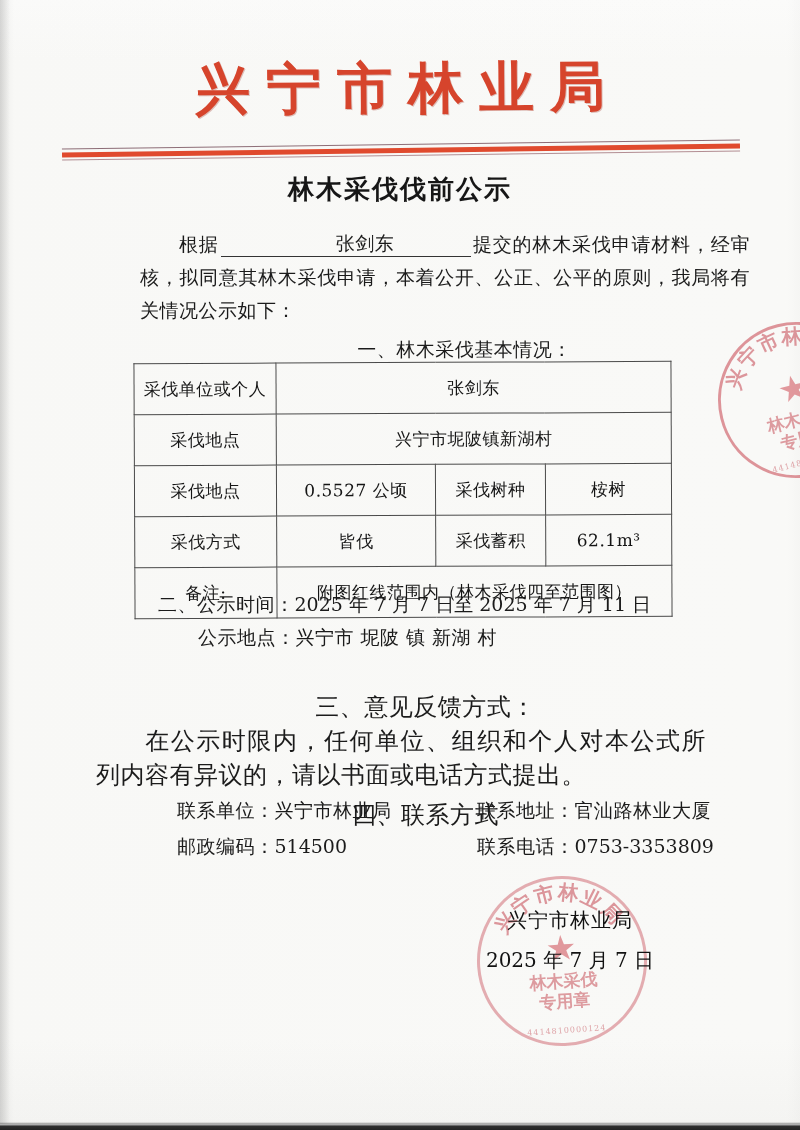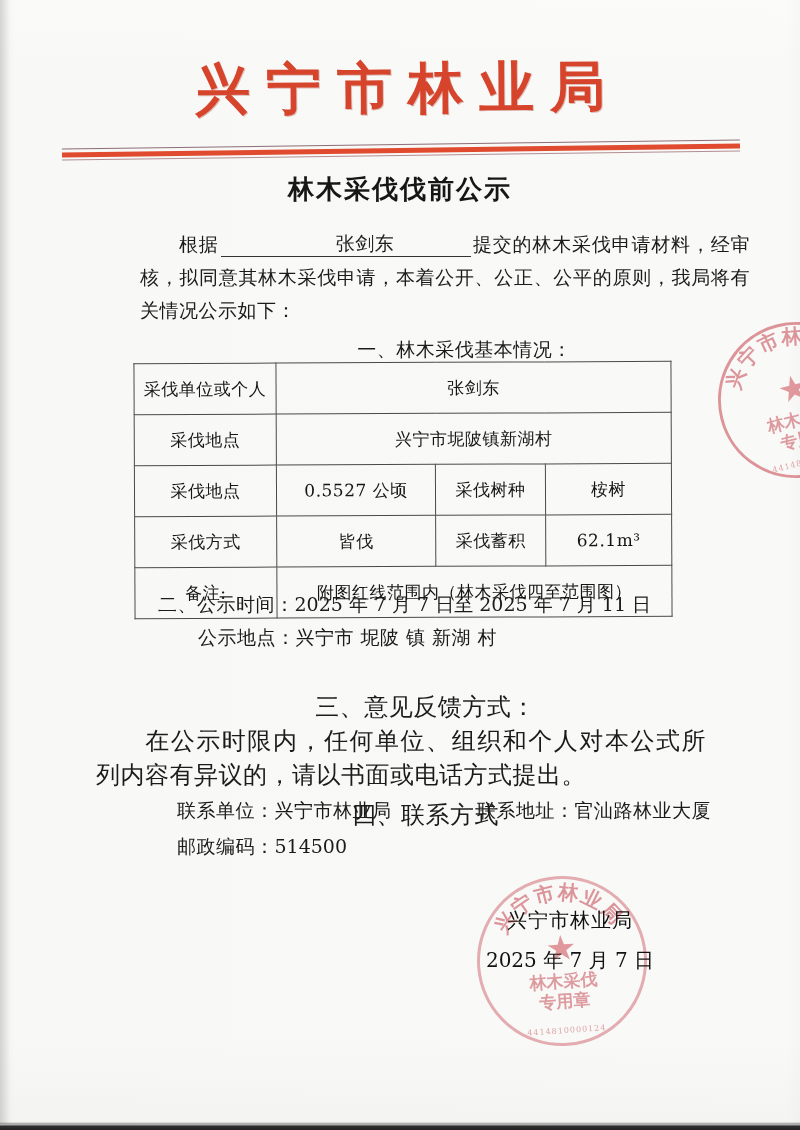--- a/index.html
+++ b/index.html
@@ -330,20 +330,21 @@
     <div class="section-head">四、联系方式</div>
   </div>
 
   <div class="contact-block">
     <div class="contact-row">
       <div class="contact-col-a"><span>联系单位：</span><span>兴宁市林业局</span></div>
       <div class="contact-col-b"><span>联系地址：</span><span>官汕路林业大厦</span></div>
     </div>
     <div class="contact-row">
       <div class="contact-col-a"><span>邮政编码：</span><span class="num">514500</span></div>
+      <div class="contact-col-b"><span>联系电话：</span><span class="num">0753-3353809</span></div>
     </div>
   </div>
 
   <div class="signature">
     <div>兴宁市林业局</div>
     <div class="num">2025 年 7 月 7 日</div>
   </div>
 
   <div class="seal seal-top">
     <svg class="seal-arc" viewBox="0 0 150 150">

